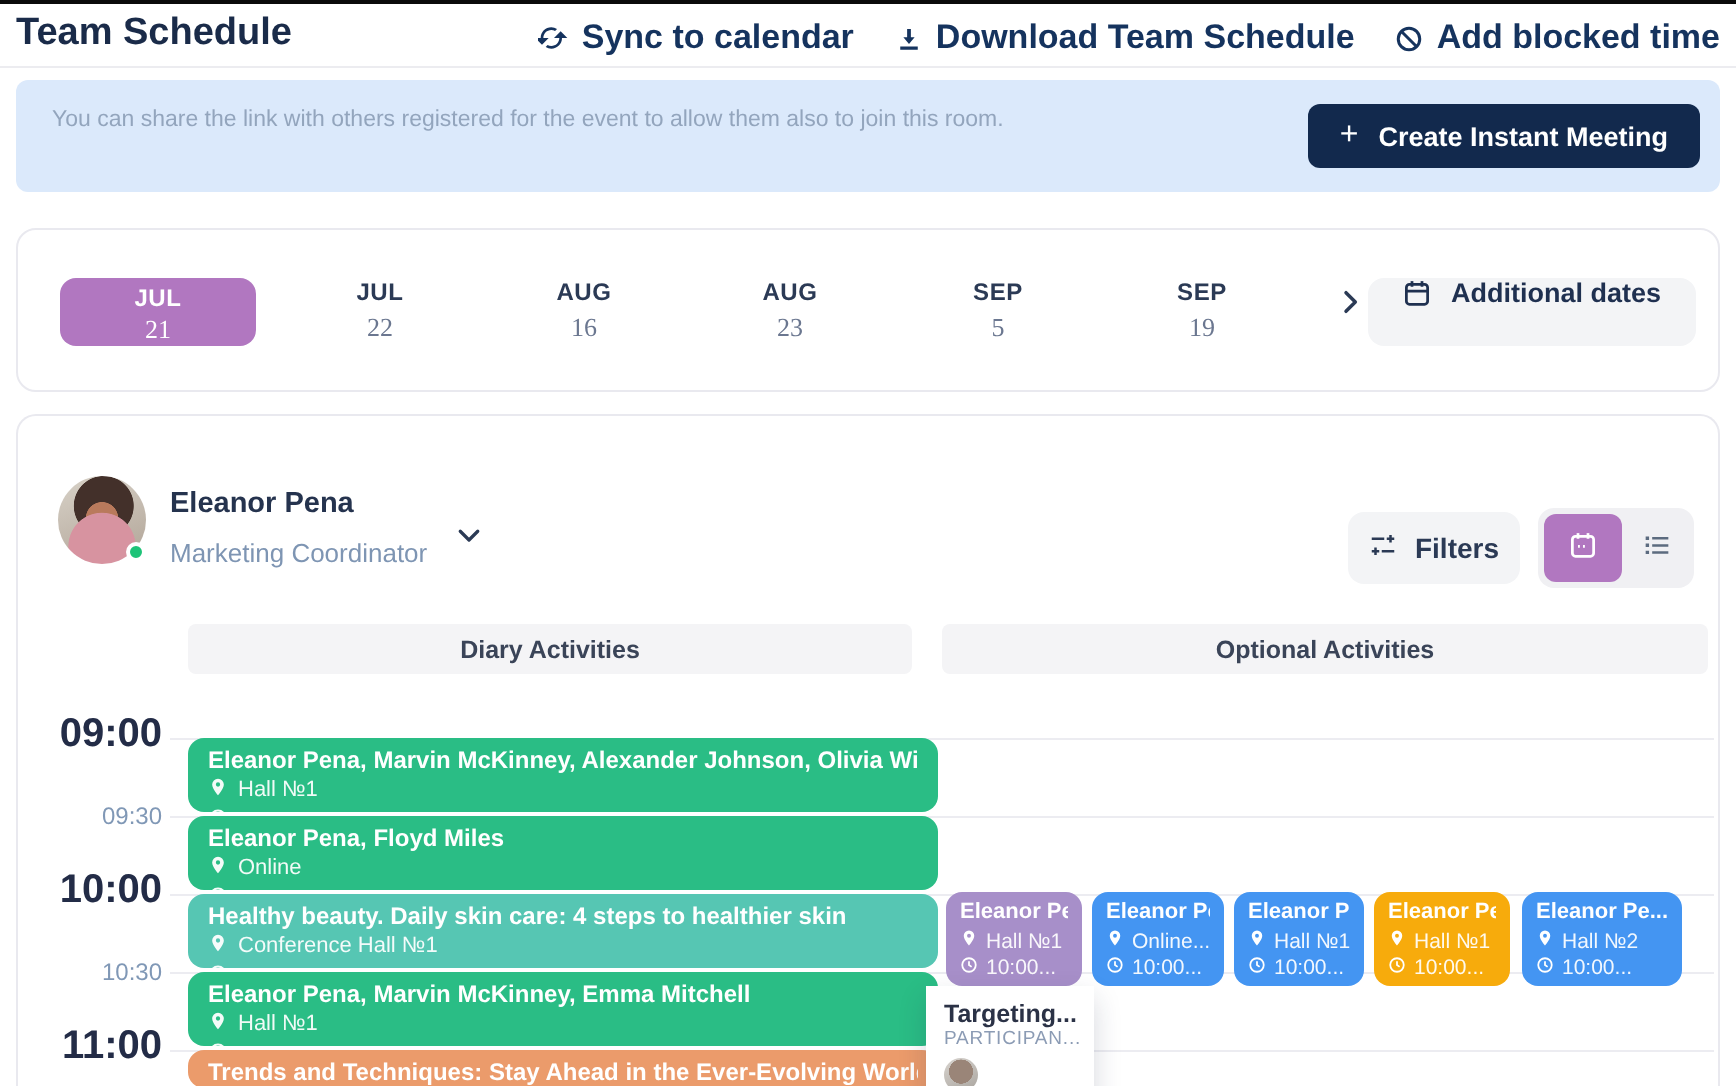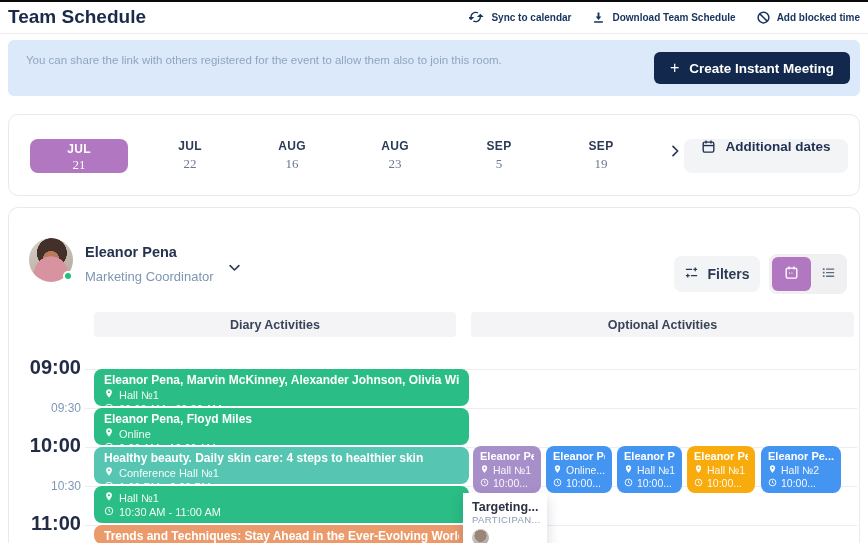--- a/index.html
+++ b/index.html
@@ -5,21 +5,21 @@
   * { margin:0; padding:0; box-sizing:border-box; }
   html,body { width:868px; height:543px; overflow:hidden; background:#fff;
     font-family:"Liberation Sans","DejaVu Sans",sans-serif; }
   .stage { position:relative; width:768px; height:543px; background:#fff; }
   .topbar { position:absolute; top:0; left:0; width:868px; height:2px; background:#0a0a0a; }
 
   
   .header { position:absolute; top:2px; left:0; width:868px; height:32px; border-bottom:1px solid #ececf0; }
   .page-title { position:absolute; left:8px; top:4px; font-size:19px; font-weight:700; color:#1a2b49; }
   .header-actions { position:absolute; right:8px; top:7px; display:flex; gap:20px; align-items:center; }
-  .h-action { display:flex; align-items:center; gap:6px; font-size:10px; font-weight:700; color:#15335e; cursor:pointer; }
+  .h-action { display:flex; align-items:center; gap:6px; font-size:17px; font-weight:700; color:#15335e; cursor:pointer; }
   .h-action svg { display:block; }
 
   
   .banner { position:absolute; left:8px; top:40px; width:852px; height:56px; background:#dbe9fb; border-radius:6px; }
   .banner-text { position:absolute; left:18px; top:10px; }
   .banner-title { font-size:13.5px; font-weight:700; color:#1e3a5f; }
   .banner-sub { margin-top:4px; font-size:11.5px; color:#93a5bd; }
   .cim-btn { position:absolute; right:10px; top:12px; height:32px; padding:0 16px; background:#12294d; color:#fff;
     border:none; border-radius:6px; font-size:13.5px; font-weight:700; display:flex; align-items:center; gap:10px;
     font-family:inherit; cursor:pointer; }
@@ -286,20 +286,21 @@
       <div class="ev-line">
         <span><svg width="10" height="10" viewBox="0 0 24 24" fill="none" stroke="#fff" stroke-width="2.4">
               <circle cx="12" cy="12" r="9"></circle>
               <path d="M12 7v5l3.5 2.5"></path>
             </svg></span>
         <span>1:00 PM - 2:00 PM</span>
       </div>
     </div>
 
     <div class="ev ev-green" style="top:278px;height:37px">
+      <div class="ev-title">Eleanor Pena, Marvin McKinney, Emma Mitchell</div>
       <div class="ev-line">
         <span><svg width="10" height="11" viewBox="0 0 24 24" fill="#fff">
               <path d="M12 2a7 7 0 0 0-7 7c0 5.2 7 13 7 13s7-7.8 7-13a7 7 0 0 0-7-7zm0 9.6A2.6 2.6 0 1 1 12 6.4a2.6 2.6 0 0 1 0 5.2z"></path>
             </svg></span>
         <span>Hall №1</span>
       </div>
       <div class="ev-line">
         <span><svg width="10" height="10" viewBox="0 0 24 24" fill="none" stroke="#fff" stroke-width="2.4">
               <circle cx="12" cy="12" r="9"></circle>
               <path d="M12 7v5l3.5 2.5"></path>

